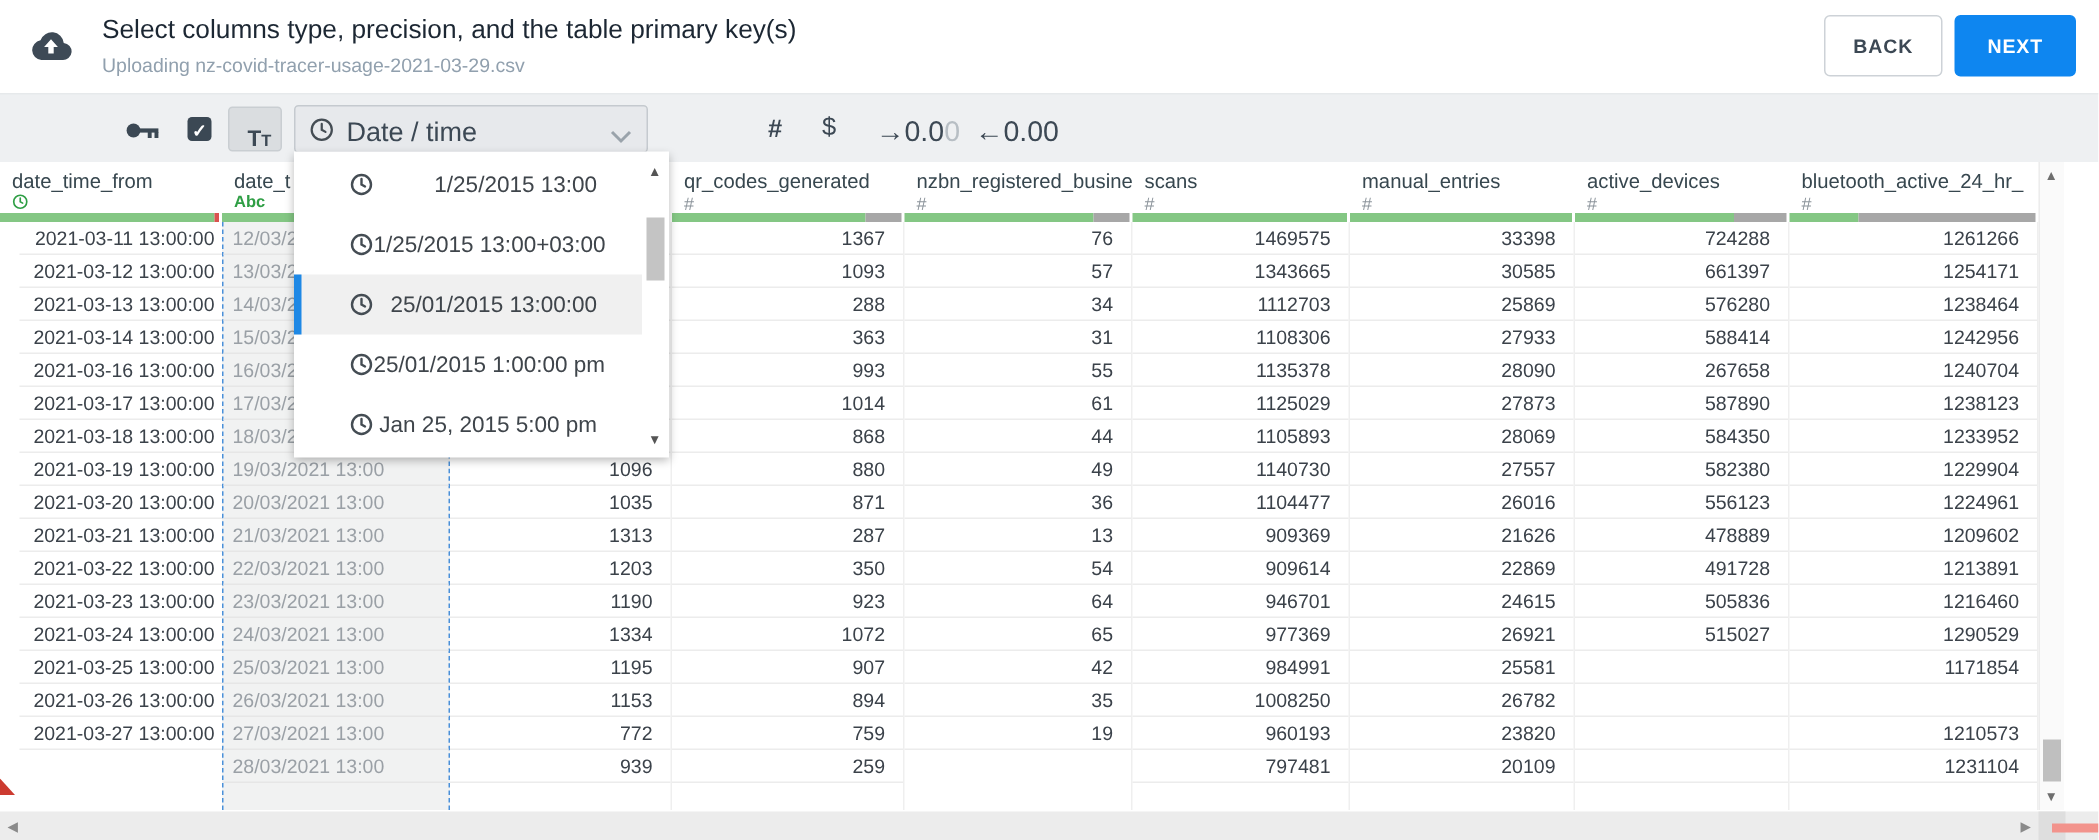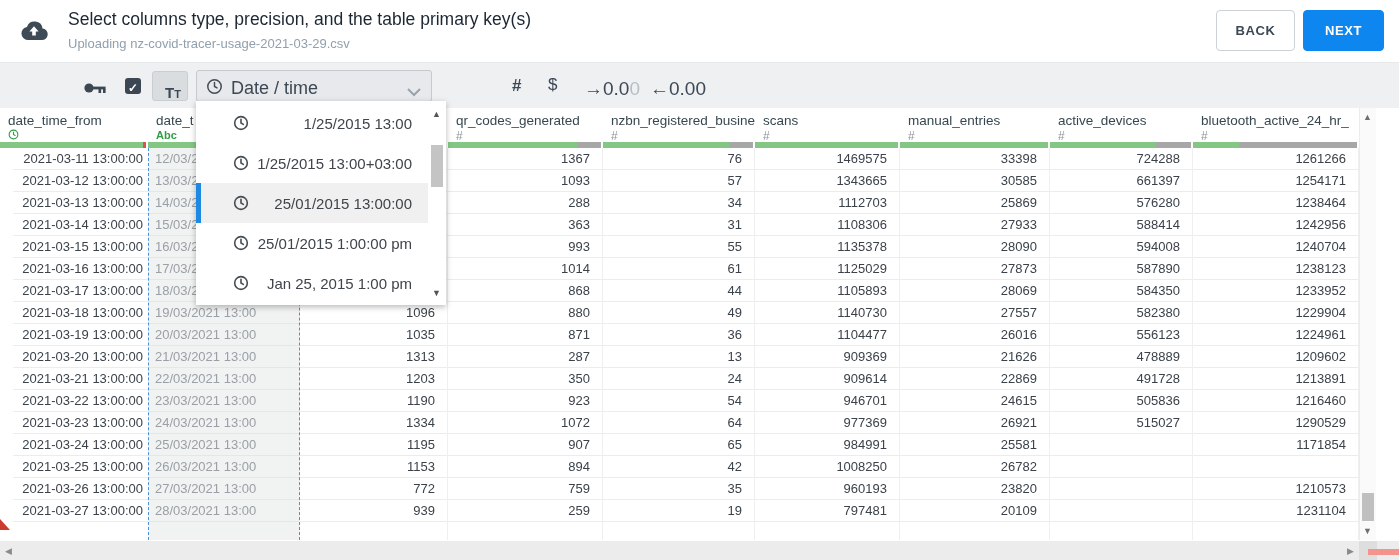--- a/index.html
+++ b/index.html
@@ -66,21 +66,21 @@
   .hs-corner{position:absolute;left:1359px;top:0;width:18px;height:19px;background:#dedede;}
   .hs-thumb{position:absolute;left:1368px;top:8px;width:31px;height:6px;background:#f2938c;}
   .err-tri{position:absolute;left:0;top:519px;}
 
   
   .dropdown{position:absolute;left:196px;top:101px;width:250px;height:204px;background:#fff;
             box-shadow:0 2px 6px rgba(0,0,0,.28);z-index:20;}
   .dd-list{position:absolute;left:0;top:2px;right:18px;}
   .dd-item{position:relative;height:40px;display:flex;align-items:center;}
   .dd-ic{margin-left:37px;height:16px;}
-  .dd-txt{flex:1;text-align:right;margin-right:16px;font-size:15px;color:#3f454b;white-space:nowrap;}
+  .dd-txt{flex:1;text-align:right;margin-right:30px;font-size:15px;color:#3f454b;white-space:nowrap;}
   .dd-sel{background:#f0f0f0;}
   .dd-sel::before{content:"";position:absolute;left:0;top:0;bottom:0;width:5px;background:#1e88e5;}
   .dd-scroll{position:absolute;right:1px;top:0;bottom:0;width:16px;}
   .dd-up,.dd-down{position:absolute;left:3px;font-size:9px;color:#555;}
   .dd-up{top:8px;}
   .dd-down{bottom:7px;}
   .dd-thumb{position:absolute;left:2px;top:44px;width:12px;height:42px;background:#c4c4c4;}
 </style>
 </head>
 <body>
@@ -140,21 +140,20 @@
           </svg></div>
         <div class="qbar">
           <span style="width: 98%; background: rgb(132, 199, 132);"></span>
           <span style="width: 2%; background: rgb(217, 83, 79);"></span>
         </div>
         <div class="cells">
           <div class="cell a-right">2021-03-11 13:00:00</div>
           <div class="cell a-right">2021-03-12 13:00:00</div>
           <div class="cell a-right">2021-03-13 13:00:00</div>
           <div class="cell a-right">2021-03-14 13:00:00</div>
-          <div class="cell a-right">2021-03-15 13:00:00</div>
           <div class="cell a-right">2021-03-16 13:00:00</div>
           <div class="cell a-right">2021-03-17 13:00:00</div>
           <div class="cell a-right">2021-03-18 13:00:00</div>
           <div class="cell a-right">2021-03-19 13:00:00</div>
           <div class="cell a-right">2021-03-20 13:00:00</div>
           <div class="cell a-right">2021-03-21 13:00:00</div>
           <div class="cell a-right">2021-03-22 13:00:00</div>
           <div class="cell a-right">2021-03-23 13:00:00</div>
           <div class="cell a-right">2021-03-24 13:00:00</div>
           <div class="cell a-right">2021-03-25 13:00:00</div>
@@ -253,21 +252,20 @@
           <div class="cell a-right">76</div>
           <div class="cell a-right">57</div>
           <div class="cell a-right">34</div>
           <div class="cell a-right">31</div>
           <div class="cell a-right">55</div>
           <div class="cell a-right">61</div>
           <div class="cell a-right">44</div>
           <div class="cell a-right">49</div>
           <div class="cell a-right">36</div>
           <div class="cell a-right">13</div>
-          <div class="cell a-right">24</div>
           <div class="cell a-right">54</div>
           <div class="cell a-right">64</div>
           <div class="cell a-right">65</div>
           <div class="cell a-right">42</div>
           <div class="cell a-right">35</div>
           <div class="cell a-right">19</div>
         </div>
       </div>
       <div class="col" style="width: 145px;">
         <div class="col-name">scans</div>
@@ -326,21 +324,21 @@
         <div class="col-type t-gray">#</div>
         <div class="qbar">
           <span style="width: 75%; background: rgb(132, 199, 132);"></span>
           <span style="width: 25%; background: rgb(167, 167, 167);"></span>
         </div>
         <div class="cells">
           <div class="cell a-right">724288</div>
           <div class="cell a-right">661397</div>
           <div class="cell a-right">576280</div>
           <div class="cell a-right">588414</div>
-          <div class="cell a-right">594008</div>
+          <div class="cell a-right">267658</div>
           <div class="cell a-right">587890</div>
           <div class="cell a-right">584350</div>
           <div class="cell a-right">582380</div>
           <div class="cell a-right">556123</div>
           <div class="cell a-right">478889</div>
           <div class="cell a-right">491728</div>
           <div class="cell a-right">505836</div>
           <div class="cell a-right">515027</div>
           <div class="cell a-right"></div>
           <div class="cell a-right"></div>
@@ -420,21 +418,21 @@
               <circle cx="12" cy="12" r="9.5"></circle>
               <path d="M12 6.5V12l3.5 2"></path>
             </svg></span>
           <span class="dd-txt">25/01/2015 1:00:00 pm</span>
         </div>
         <div class="dd-item">
           <span class="dd-ic"><svg width="16" height="16" viewBox="0 0 24 24" fill="none" stroke="#454d54" stroke-width="2.4" stroke-linecap="round">
               <circle cx="12" cy="12" r="9.5"></circle>
               <path d="M12 6.5V12l3.5 2"></path>
             </svg></span>
-          <span class="dd-txt">Jan 25, 2015 1:00 pm</span>
+          <span class="dd-txt">Jan 25, 2015 5:00 pm</span>
         </div>
       </div>
     <div class="dd-scroll">
       <span class="dd-up">▲</span>
       <span class="dd-thumb"></span>
       <span class="dd-down">▼</span>
     </div>
   </div>
 
 </div>

